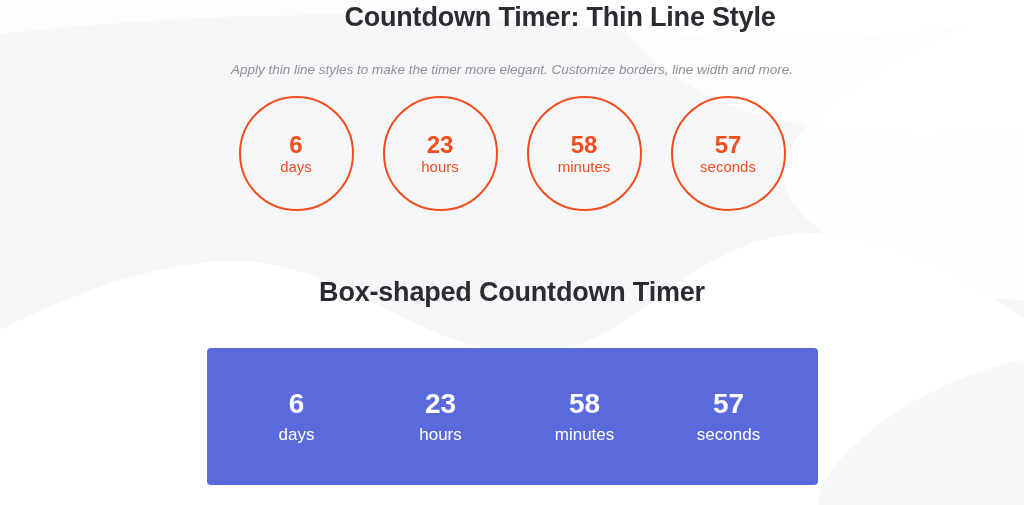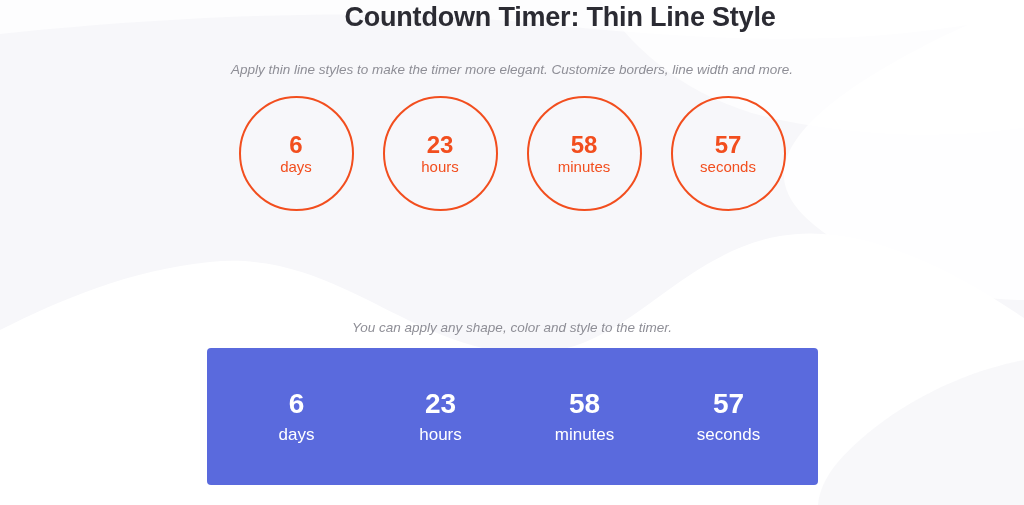--- a/index.html
+++ b/index.html
@@ -196,24 +196,24 @@
         <span class="circle-label">minutes</span>
       </div>
 
       <div class="circle-unit">
         <span class="circle-value">57</span>
         <span class="circle-label">seconds</span>
       </div>
 
     </div>
 
-
-    <div class="section" style="top:320px;">
-      <p class="section-subtitle">You can apply any shape, color and style to the timer.</p>
-    </div>
+    <div class="section" style="top:278px;">
+      <h2 class="section-title">Box-shaped Countdown Timer</h2>
+    </div>
+
 
     <div id="box-timer">
 
       <div class="box-unit">
         <span class="box-value">6</span>
         <span class="box-label">days</span>
       </div>
 
       <div class="box-unit">
         <span class="box-value">23</span>

